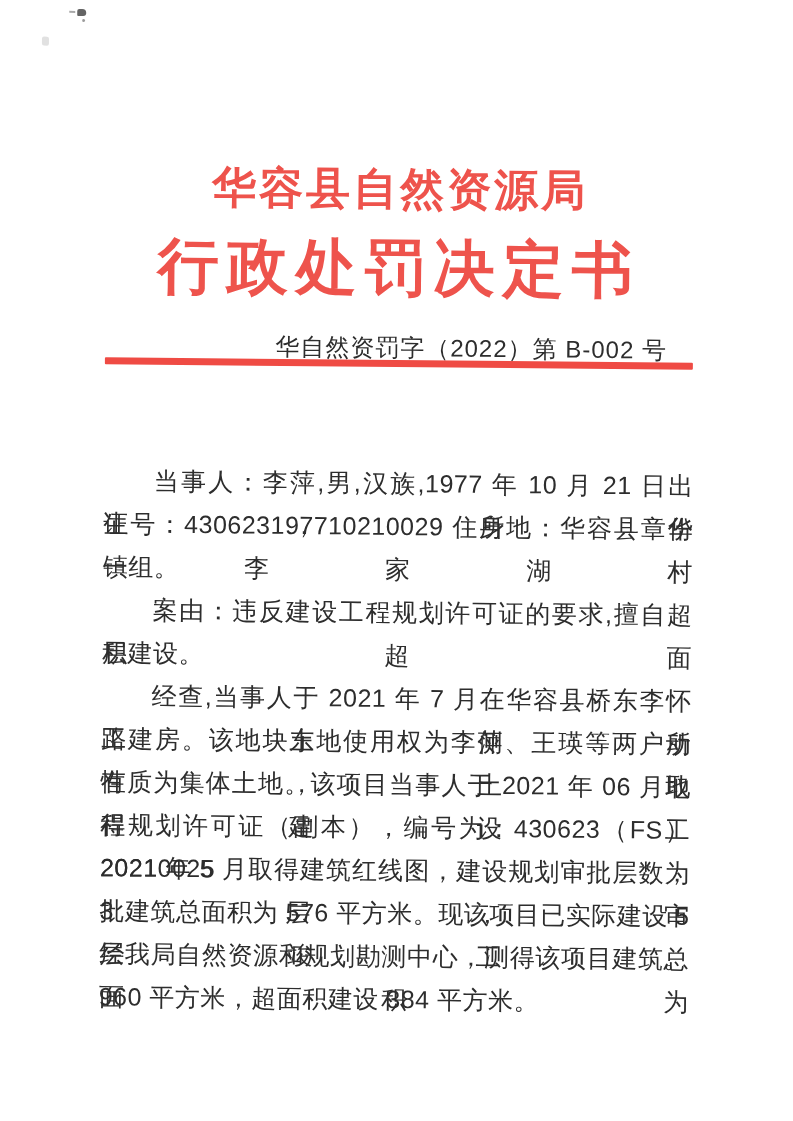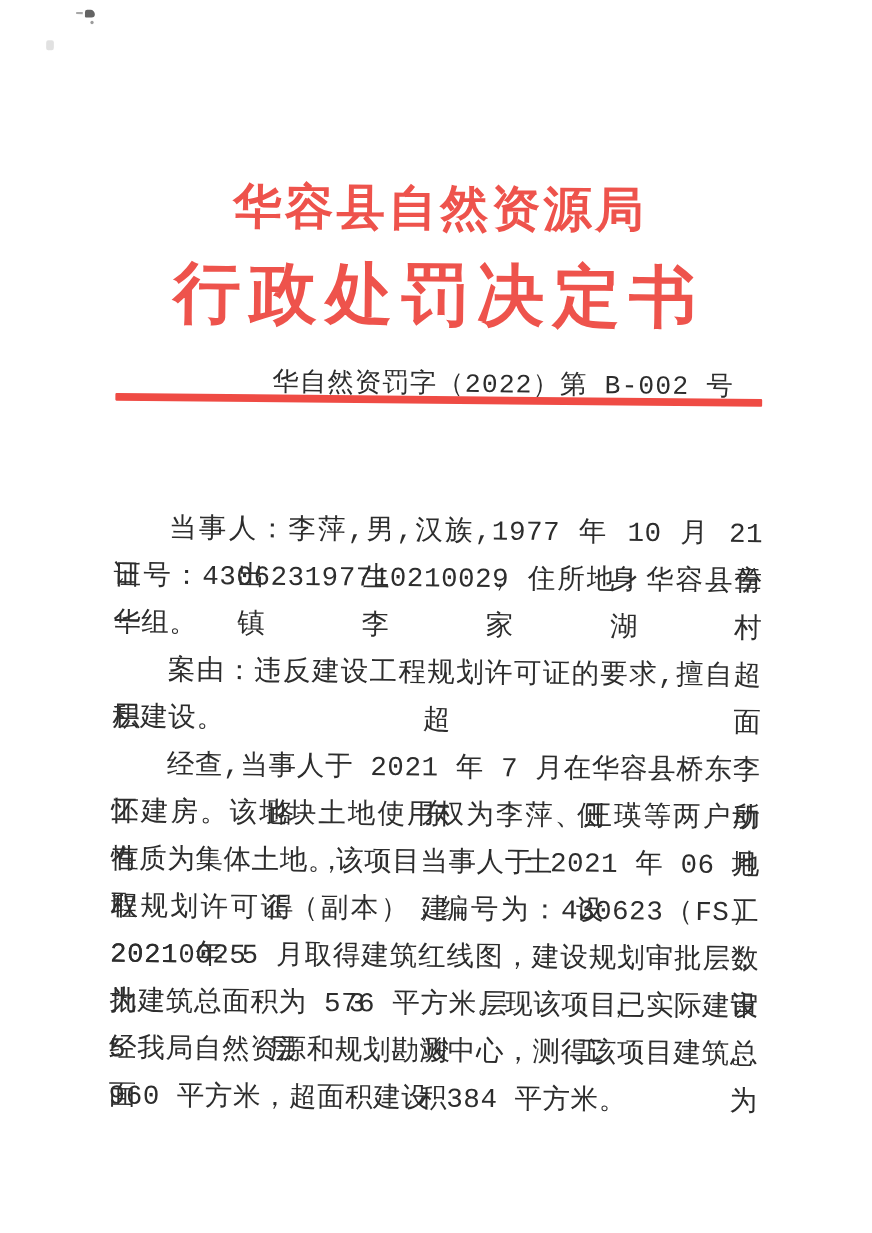--- a/index.html
+++ b/index.html
@@ -6,21 +6,21 @@
     margin: 0;
     padding: 0;
     background: #ffffff;
   }
   .page {
     position: relative;
     width: 793px;
     height: 1121px;
     background: var(--page_bg, #ffffff);
     overflow: hidden;
-    font-family: Liberation Mono, monospace;
+    font-family: Liberation Sans, sans-serif;
   }
   
   .content {
     position: absolute;
     left: 0; top: 0;
     width: 793px; height: 1121px;
     transform: rotate(0.55deg);
     transform-origin: 396px 560px;
   }
   

